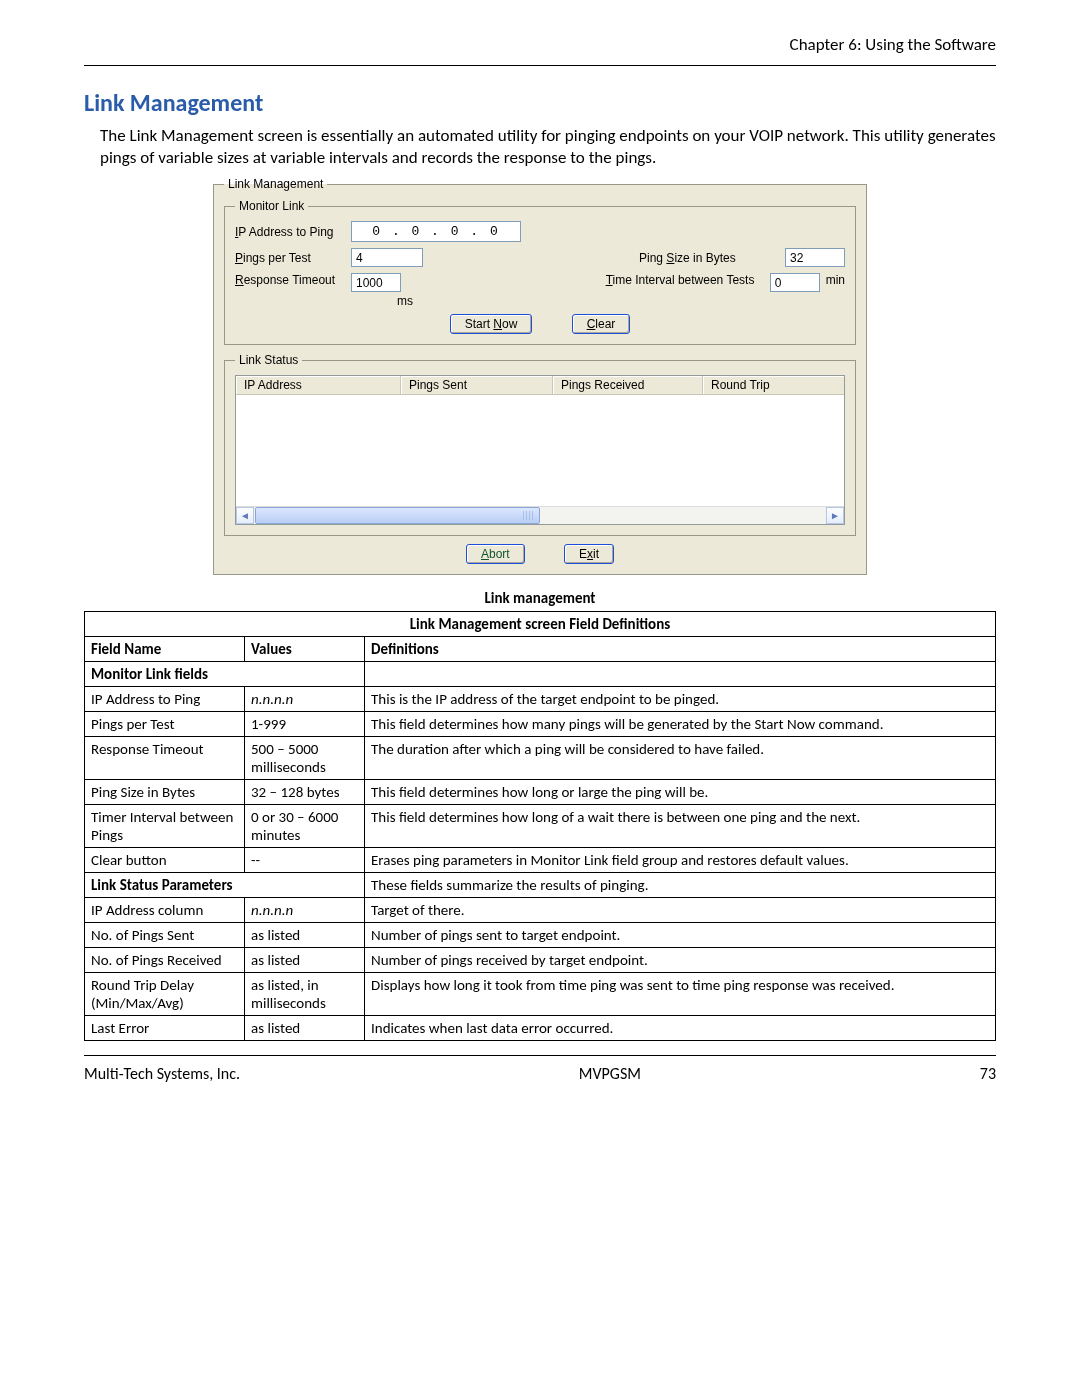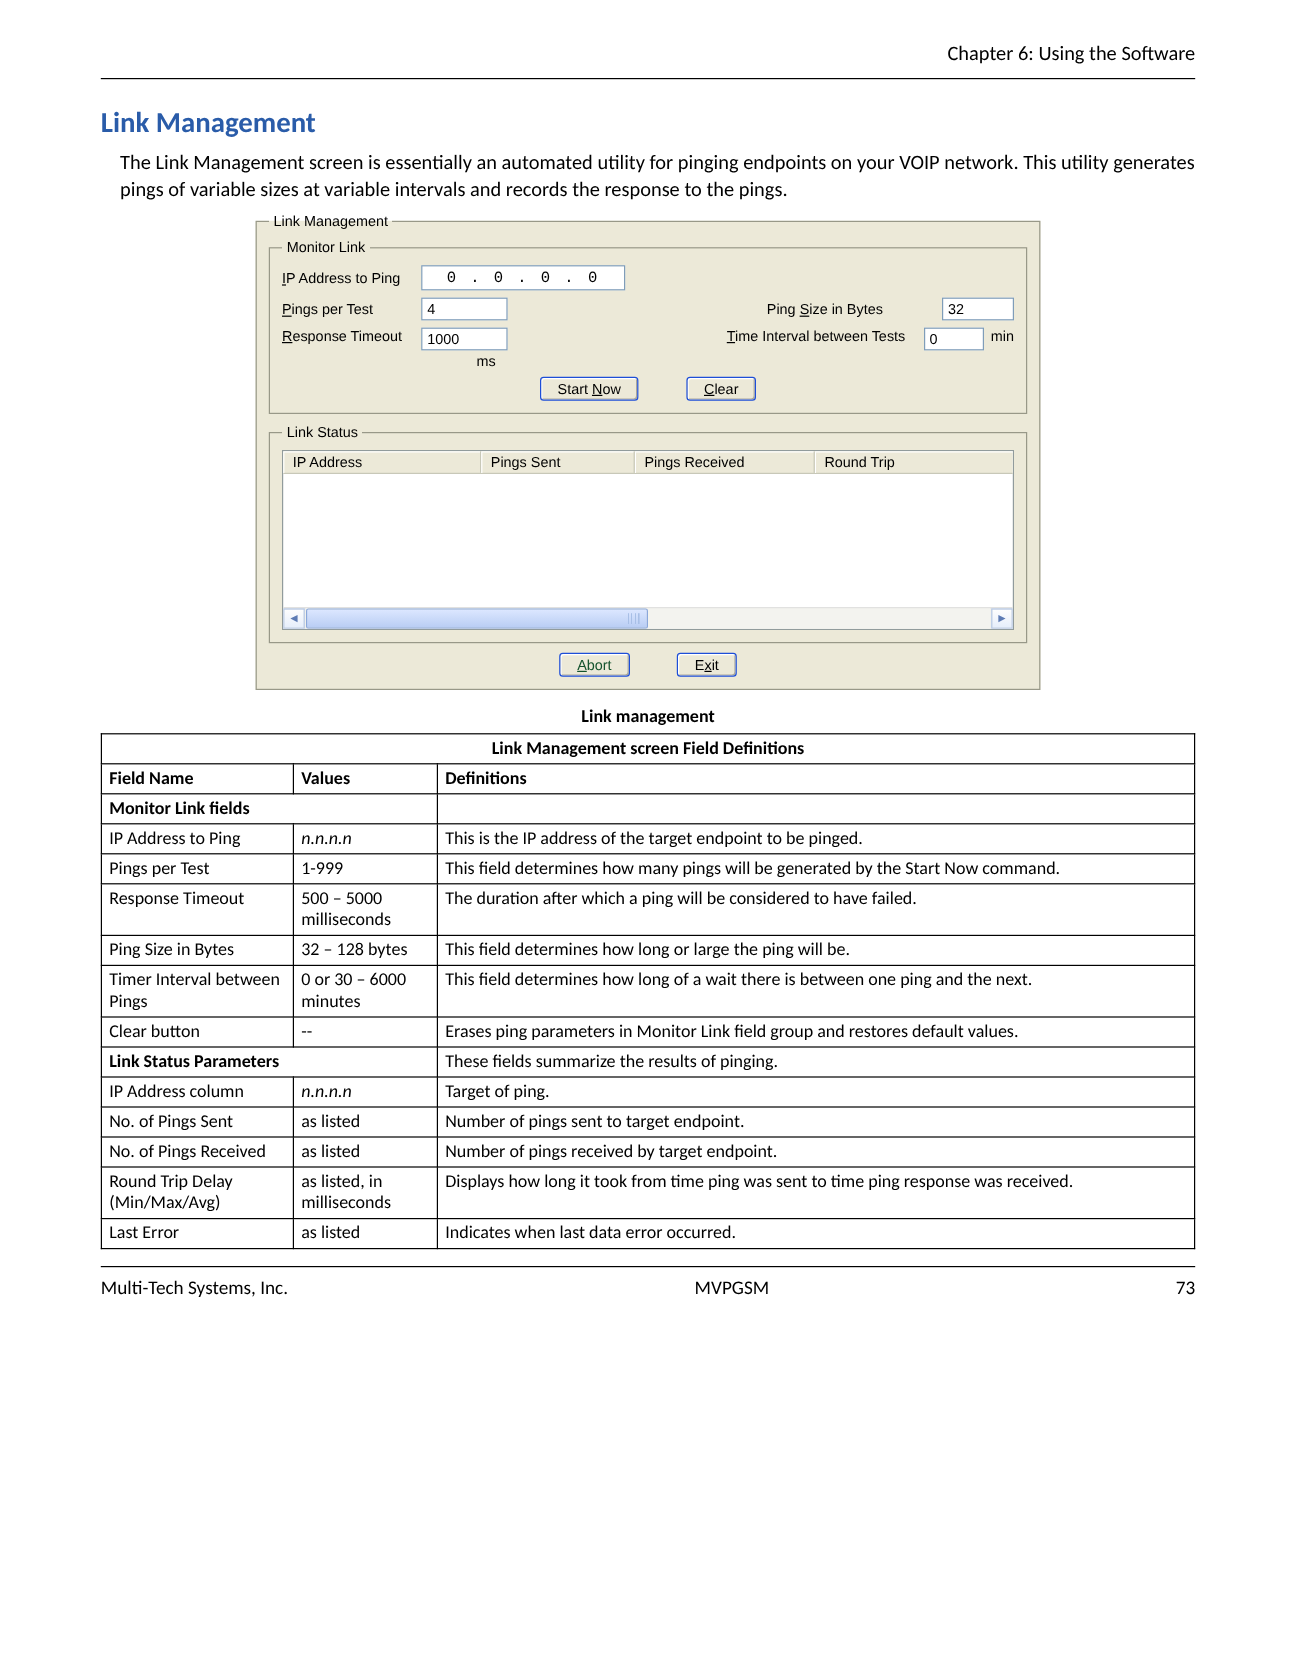--- a/index.html
+++ b/index.html
@@ -201,41 +201,41 @@
           <span class="lbl"><span class="u">P</span>ings per Test</span>
           <input class="txt" style="width: 72px;" value="4">
           <span style="flex:1"></span>
           <span style="width:140px">Ping <span class="u">S</span>ize in Bytes</span>
           <input class="txt" style="width: 60px;" value="32">
         </div>
 
         <div class="row" style="align-items:flex-start">
           <span class="lbl"><span class="u">R</span>esponse Timeout</span>
           <div>
-            <input class="txt" style="width: 72px;" value="1000"><br>
+            <input class="txt" style="width: 50px;" value="1000"><br>
             <span style="display:inline-block;margin-left:46px;margin-top:2px">ms</span>
           </div>
           <span style="flex:1"></span>
           <span style="width:158px"><span class="u">T</span>ime Interval between Tests</span>
           <input class="txt" style="width: 50px;" value="0">
           <span>min</span>
         </div>
 
         <div class="btnrow">
           <button class="winbtn">Start <span class="u">N</span>ow</button>
           <button class="winbtn"><span class="u">C</span>lear</button>
         </div>
       </fieldset>
 
       <fieldset class="win">
         <legend>Link Status</legend>
         <div class="listbox">
           <div class="listhdr">
             <div style="width:165px">IP Address</div>
-            <div style="width:128px">Pings Sent</div>
+            <div style="width:152px">Pings Sent</div>
             <div style="width:150px">Pings Received</div>
             <div style="flex:1;border-right:none">Round Trip</div>
           </div>
           <div class="hscroll">
             <div class="sbtn">◄</div>
             <div class="strack">
               <div class="sthumb">
                   <div class="sgrips"></div>
                 </div>
             </div>
@@ -303,21 +303,21 @@
     <tbody>
         <tr class="section-row">
       <td colspan="2">Link Status Parameters</td>
       <td style="font-weight:normal">These fields summarize the results of pinging.</td>
     </tr>
     </tbody>
       <tbody id="rows2">
         <tr>
           <td>IP Address column</td>
           <td class="italic">n.n.n.n</td>
-          <td>Target of ping.</td>
+          <td>Target of there.</td>
         </tr>
         <tr>
           <td>No. of Pings Sent</td>
           <td>as listed</td>
           <td>Number of pings sent to target endpoint.</td>
         </tr>
         <tr>
           <td>No. of Pings Received</td>
           <td>as listed</td>
           <td>Number of pings received by target endpoint.</td>

